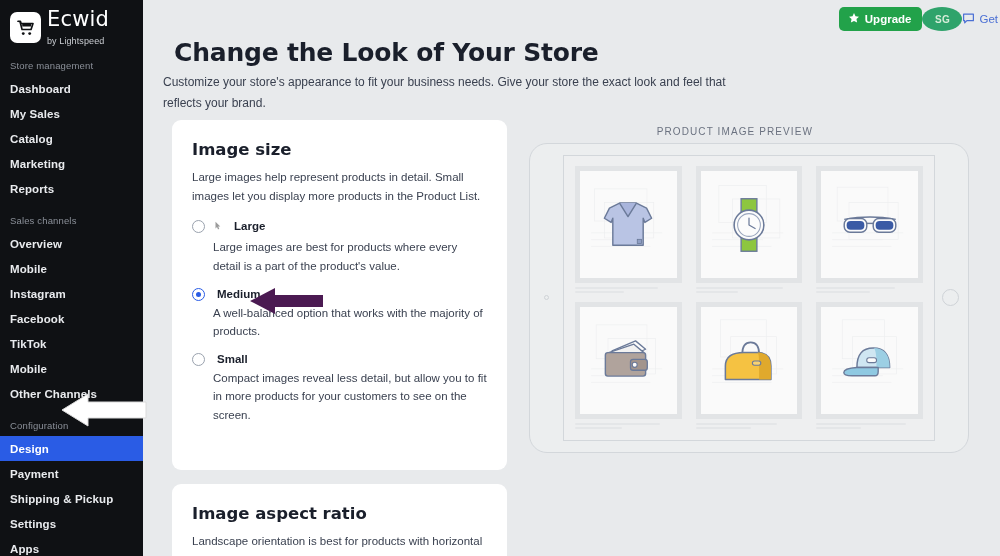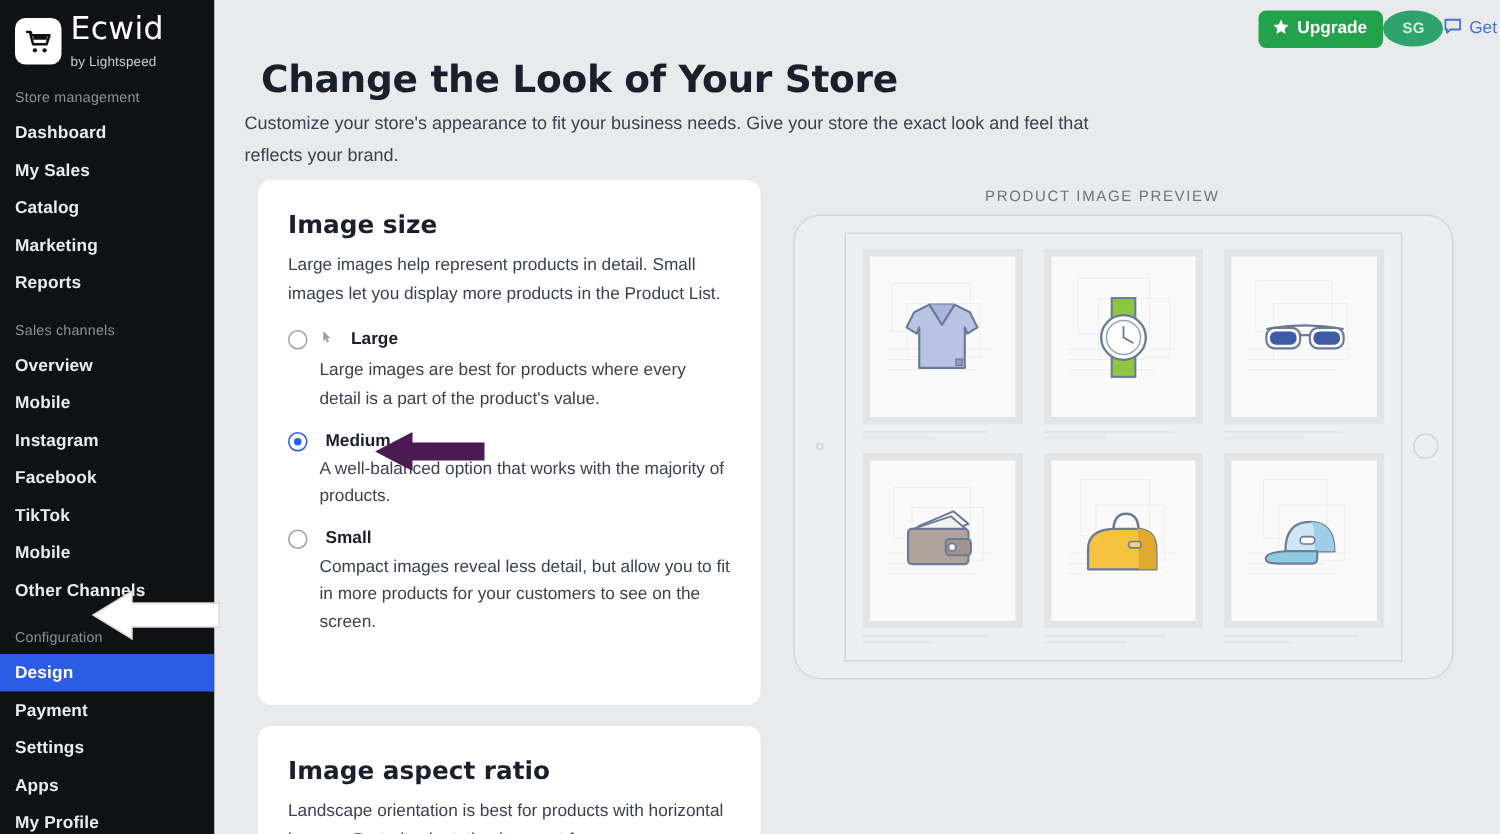--- a/index.html
+++ b/index.html
@@ -179,20 +179,21 @@
   <div class="nav-item">Mobile</div>
   <div class="nav-item">Instagram</div>
   <div class="nav-item">Facebook</div>
   <div class="nav-item">TikTok</div>
   <div class="nav-item">Mobile</div>
   <div class="nav-item">Other Channels</div>
 
   <div class="nav-section">Configuration</div>
   <div class="nav-item active">Design</div>
   <div class="nav-item">Payment</div>
+  <div class="nav-item">Shipping &amp; Pickup</div>
   <div class="nav-item">Settings</div>
   <div class="nav-item">Apps</div>
   <div class="nav-item">My Profile</div>
 </div>
 
 <div id="main">
 
   <div id="topbar">
     <button id="upgrade-btn">
       <span>

